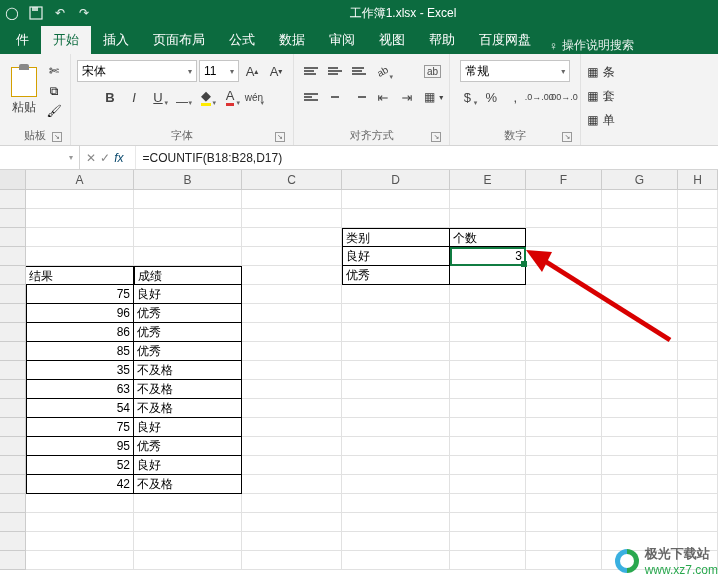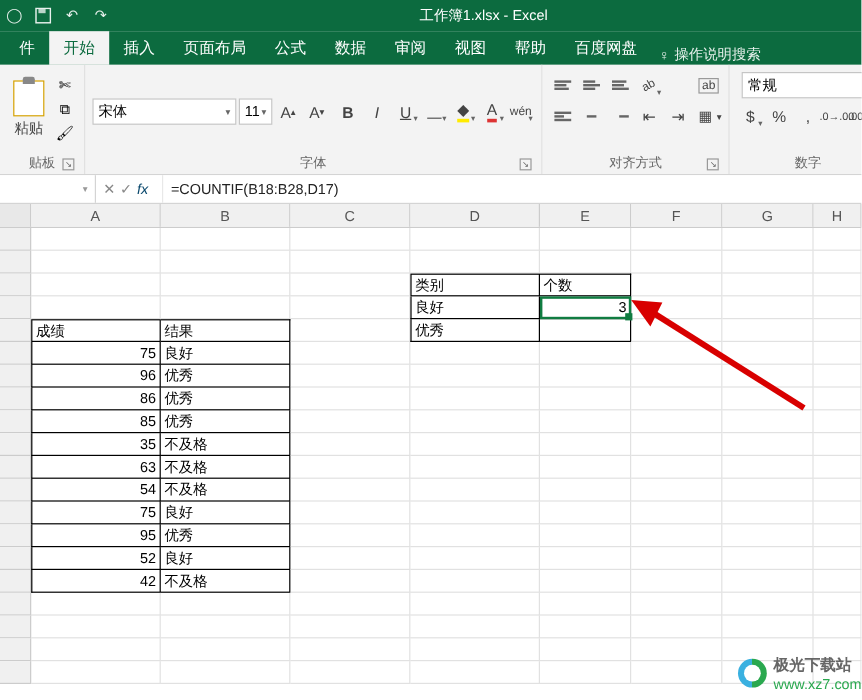--- a/index.html
+++ b/index.html
@@ -21,26 +21,26 @@
 .group-label { text-align: center; font-size: 11px; color: #666; padding: 2px 0; position: relative; }
 .launcher { position: absolute; right: 2px; bottom: 3px; width: 10px; height: 10px; border: 1px solid #999; font-size: 7px; display: flex; align-items: center; justify-content: center; color: #666; }
 
 .clipboard-body { display: flex; gap: 2px; }
 .paste-btn { width: 36px; height: 64px; display: flex; flex-direction: column; align-items: center; justify-content: center; gap: 2px; cursor: pointer; }
 .paste-icon { width: 26px; height: 30px; background: #fff; border: 1px solid #d4a000; position: relative; }
 .paste-icon::before { content: ""; position: absolute; top: -4px; left: 7px; width: 10px; height: 6px; background: #888; border-radius: 2px 2px 0 0; }
 .mini-col { display: flex; flex-direction: column; gap: 2px; justify-content: center; }
 .mini-btn { width: 20px; height: 18px; display: flex; align-items: center; justify-content: center; cursor: pointer; }
 
-.font-body { display: flex; flex-direction: row; gap: 4px; padding-top: 4px; }
+.font-body { display: flex; flex-direction: column; gap: 4px; padding-top: 4px; }
 .font-row { display: flex; gap: 2px; align-items: center; }
 .combo { background: #fff; border: 1px solid #c5c5c5; height: 22px; display: flex; align-items: center; padding: 0 4px; font-size: 12px; cursor: pointer; }
 .combo .arrow { margin-left: auto; font-size: 8px; color: #666; }
 .fname { width: 120px; }
-.fsize { width: 28px; }
+.fsize { width: 40px; }
 .rbtn { width: 22px; height: 22px; display: flex; align-items: center; justify-content: center; cursor: pointer; font-size: 13px; color: #444; position: relative; }
 .rbtn.drop::after { content: "▾"; font-size: 7px; position: absolute; right: 1px; bottom: 1px; color: #666; }
 .border-icon { width: 12px; height: 12px; border: 1px solid #555; border-top: none; border-right: none; border-left: none; }
 
 .align-body { display: flex; gap: 6px; align-items: flex-start; padding-top: 4px; }
 .align-grid { display: flex; flex-direction: column; gap: 4px; }
 .align-row { display: flex; gap: 2px; }
 .align-icon { display: flex; flex-direction: column; gap: 1px; width: 14px; }
 .align-icon span { height: 2px; background: #666; }
 .wrap-merge { display: flex; flex-direction: column; gap: 4px; font-size: 12px; color: #444; }
@@ -367,22 +367,22 @@
         <div class="cell cB"></div>
         <div class="cell cC"></div>
         <div class="cell cD b-left b-right b-bot">良好</div>
         <div class="cell cE num b-right b-bot">3</div>
         <div class="cell cF"></div>
         <div class="cell cG"></div>
         <div class="cell cH"></div>
       </div>
       <div class="row">
         <div class="rowhead"></div>
+        <div class="cell cB b-top b-right b-bot">结果</div>
         <div class="cell cA b-top b-left b-right b-bot">成绩</div>
-        <div class="cell cB b-top b-right b-bot">结果</div>
         <div class="cell cC"></div>
         <div class="cell cD b-left b-right b-bot">优秀</div>
         <div class="cell cE b-right b-bot"></div>
         <div class="cell cF"></div>
         <div class="cell cG"></div>
         <div class="cell cH"></div>
       </div>
       <div class="row">
         <div class="rowhead"></div>
         <div class="cell cA num b-left b-right b-bot">75</div>

